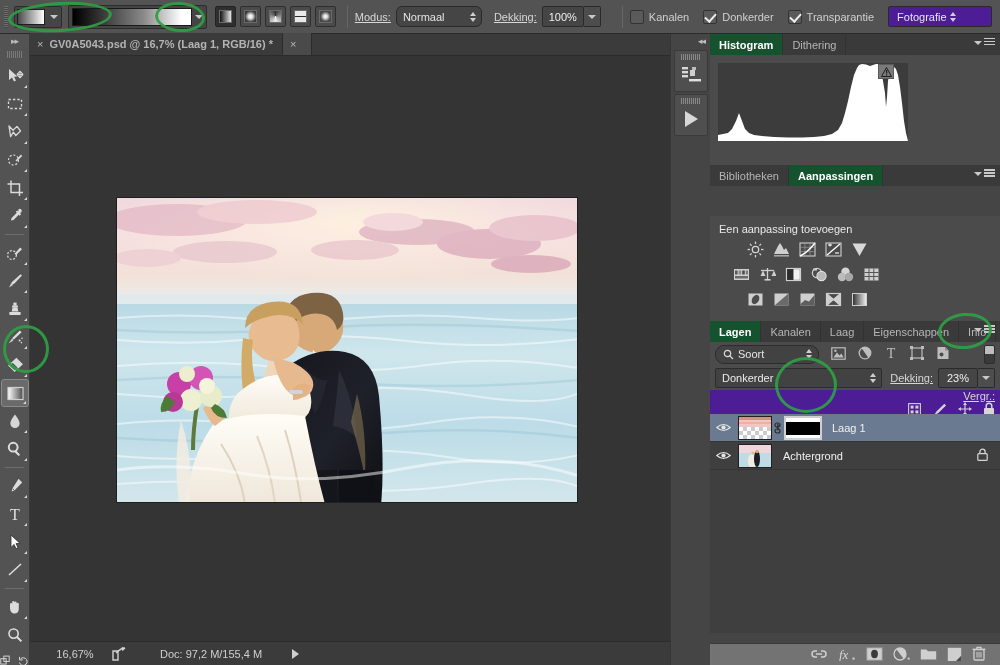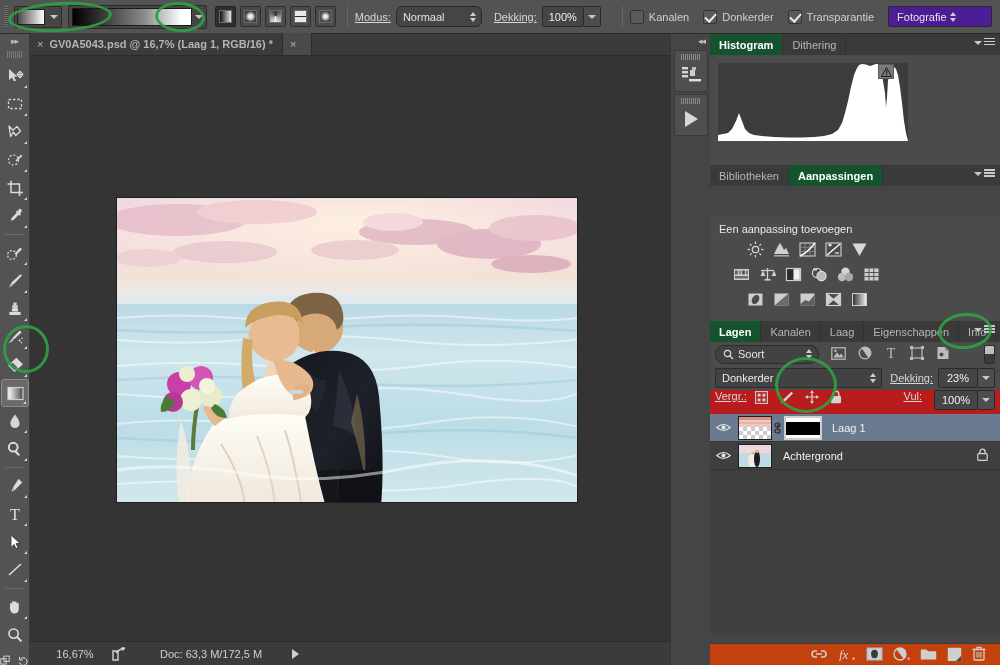--- a/index.html
+++ b/index.html
@@ -205,41 +205,41 @@
   }
   .kind-select .lbl { flex:1; margin-left:4px; }
   .filter-icons { display:flex; align-items:center; gap:12px; margin-left:12px; }
   .toggle-pill { width:11px; height:19px; margin-left:auto; background:linear-gradient(to bottom,#bdbdbd 50%,#3a3a3a 50%); border:1px solid #2c2c2c; border-radius:2px; }
 
   .blend-row { height:24px; display:flex; align-items:center; padding:0 5px; background:#4b4b4b; }
   .blend-select {
     height:20px; flex:1; max-width:176px; background:#424242; border:1px solid #2c2c2c; border-radius:2px;
     display:flex; align-items:center; padding:0 2px 0 6px; color:#eaeaea;
   }
-  .lock-row { height:24px; display:flex; align-items:flex-start; padding:0 5px; background:#b91c1c; }
+  .lock-row { height:24px; display:flex; align-items:flex-end; padding:0 5px; background:#4c1d95;flex-direction:column; }
   .lock-icons { display:flex; align-items:center; gap:11px; margin-left:8px; }
 
   .layer-row {
     height:28px; display:flex; align-items:center; background:#3f3f3f;
     border-bottom:1px solid #353535; position:relative;
   }
   .layer-row.selected { background:#6a7a91; }
   .eye-cell { width:26px; display:flex; align-items:center; justify-content:center; }
   .thumb { width:34px; height:24px; border:1px solid #202020; margin-left:2px; overflow:hidden; position:relative; }
   .link-ico { width:11px; display:flex; align-items:center; justify-content:center; }
   .mask-thumb { width:38px; height:24px; border:2px solid #cfcfcf; margin-left:1px; background:#000; position:relative; overflow:hidden; }
   .mask-thumb .white-top { position:absolute; left:0; top:0; width:100%; height:22%; background:#fff; }
   .mask-thumb .white-bot { position:absolute; left:0; bottom:0; width:100%; height:14%; background:#fff; }
   .layer-name { margin-left:10px; font-size:11px; color:#f0f0f0; }
   .lock-ico-right { position:absolute; right:12px; }
 
   #layers-list { background:#3f3f3f; height:219px; }
   #layers-bottom {
     position:absolute; left:0; bottom:0; width:290px; height:22px;
-    background:#c2410c; border-top:1px solid #3a3a3a;
+    background:#737373; border-top:1px solid #3a3a3a;
     display:flex; align-items:center; justify-content:flex-end; gap:10px; padding-right:14px;
   }
 
   
   .ann {
     position:absolute; border:3px solid #2f9e44; border-radius:50%;
     pointer-events:none; opacity:.92;
   }
   #ann1 { left:8px; top:2px; width:104px; height:30px; transform:rotate(-3deg); }
   #ann2 { left:155px; top:2px; width:50px; height:30px; transform:rotate(4deg); }
@@ -619,21 +619,21 @@
   <div id="statusbar">
     <div class="sb-resize"></div>
     <div class="sb-zoom">16,67%</div>
     <div class="sb-share">
       <svg width="15" height="14" viewBox="0 0 15 14">
           <path d="M1 4 h5 v9 h-5 z" fill="none" stroke="#d2d2d2" stroke-width="1.4"></path>
           <path d="M4 6 q5 -5 9 -5" stroke="#d2d2d2" stroke-width="1.4" fill="none"></path>
           <path d="M9.5 0 l4 1.2 -3 3 z" fill="#d2d2d2"></path>
         </svg>
     </div>
-    <div class="sb-doc">Doc: 63,3 M/172,5 M</div>
+    <div class="sb-doc">Doc: 97,2 M/155,4 M</div>
     <div class="sb-tri"></div>
   </div>
 
   <div id="minidock">
     <div class="md-collapse">
         <span class="dbl-arrow">◂◂</span>
       </div>
     <div class="md-btn">
       <div class="md-grip"></div>
       <svg width="22" height="22" viewBox="0 0 22 22" style="margin-top:2px">

